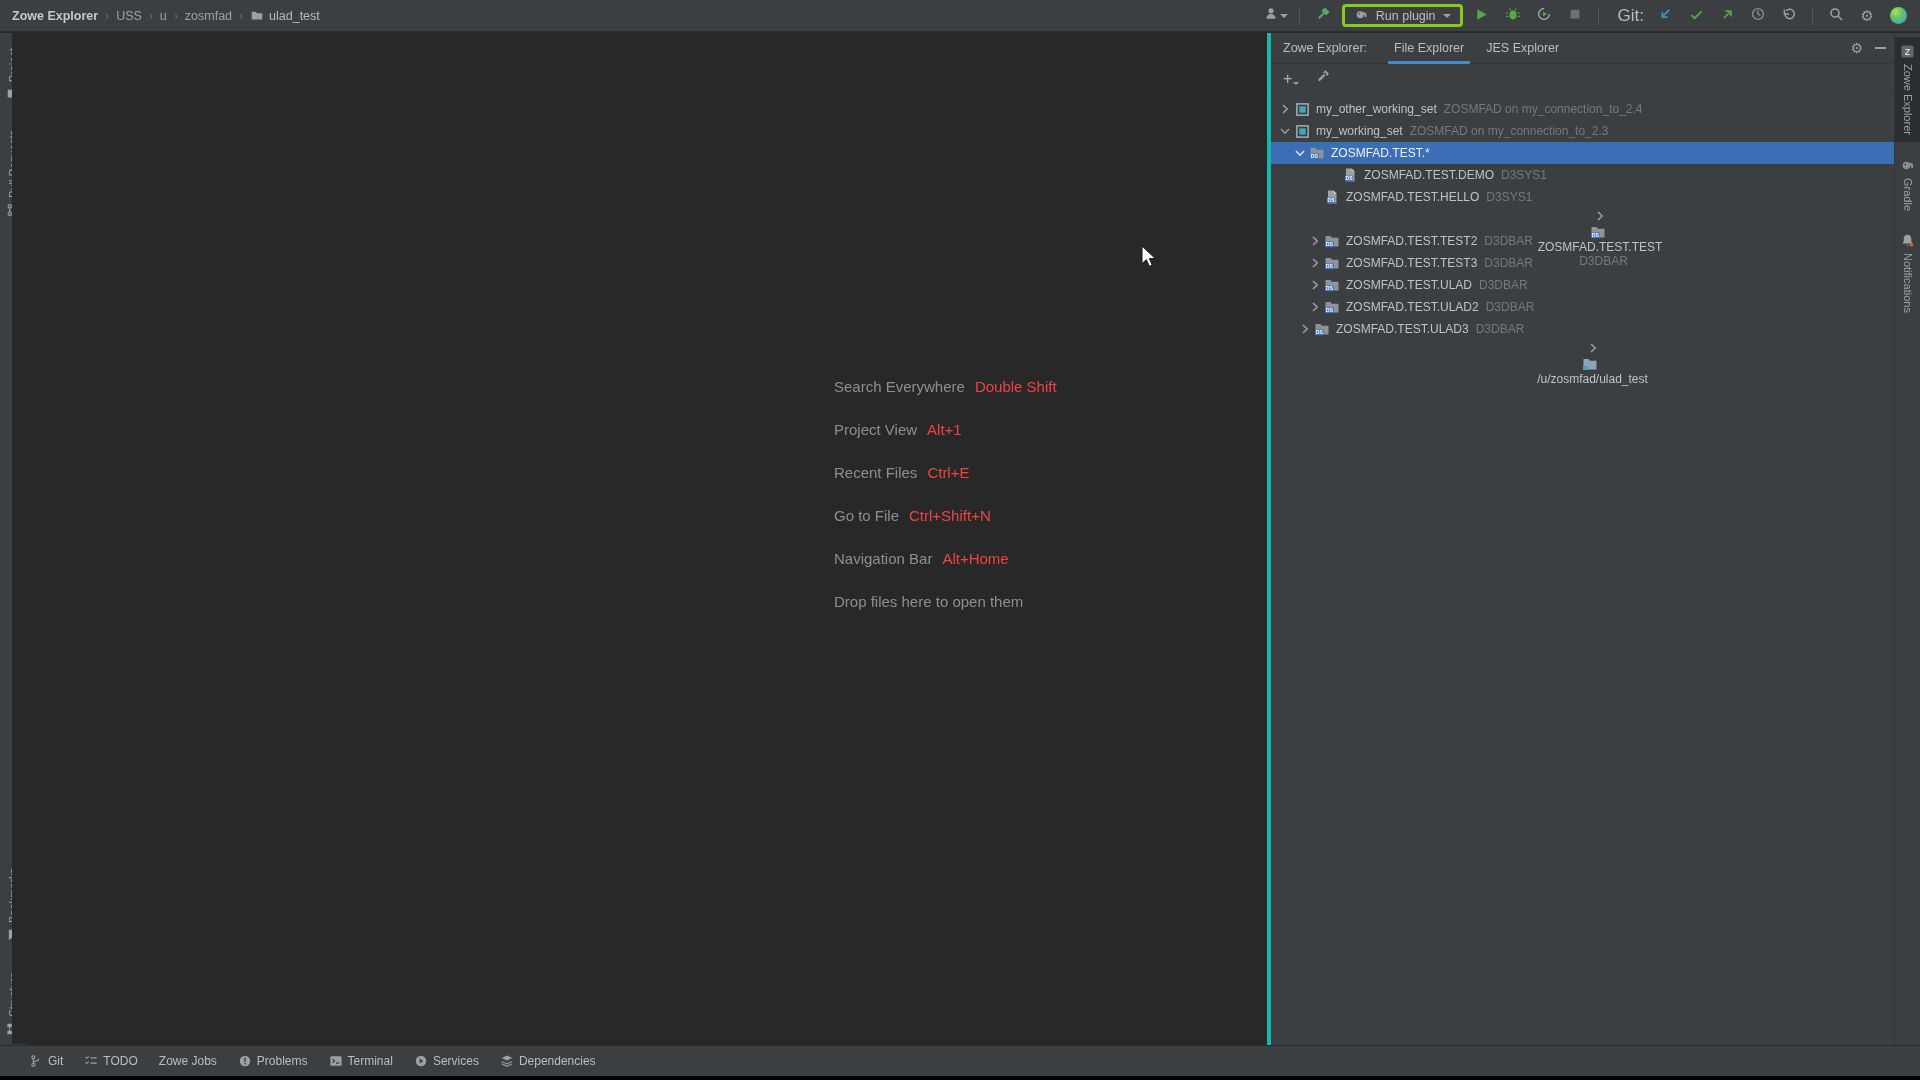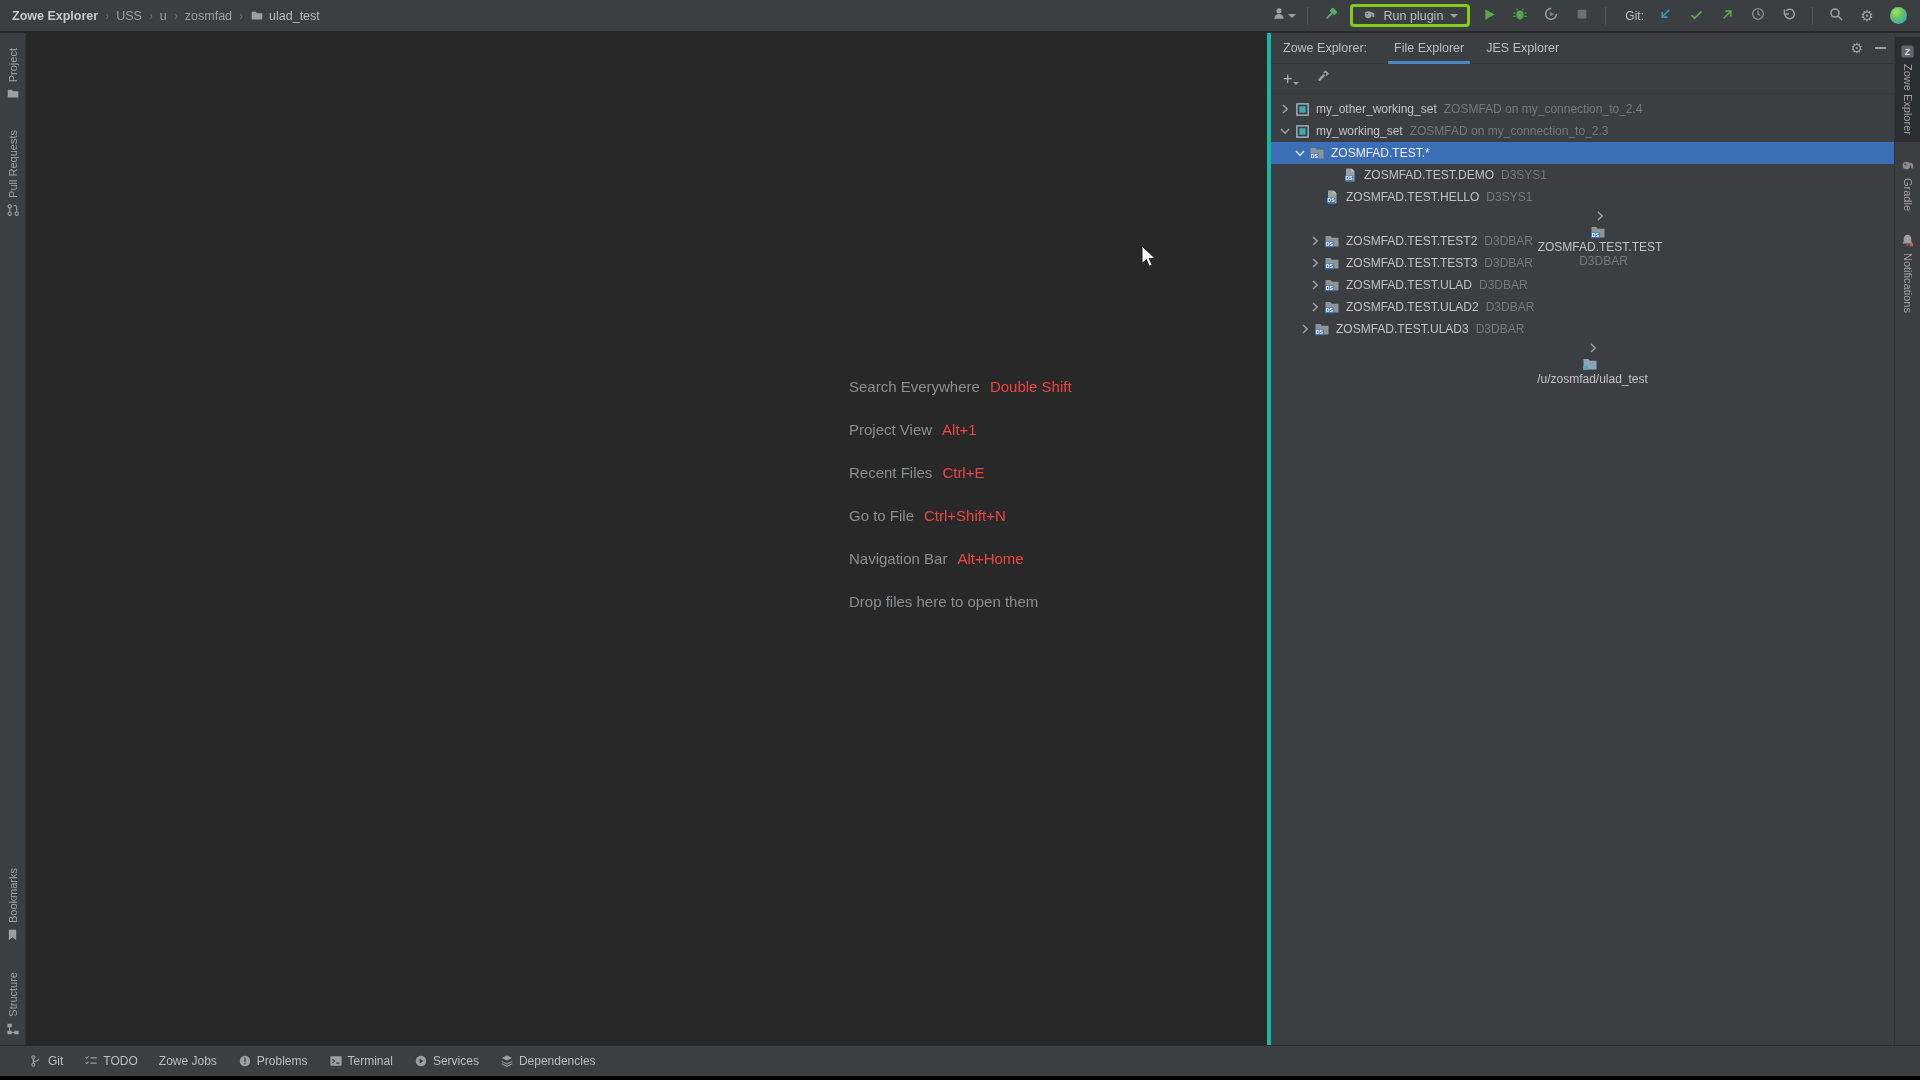--- a/index.html
+++ b/index.html
@@ -19,38 +19,38 @@
   .crumb.last { color:#b9bcbe; display:flex; gap:5px; }
   .crumb-sep { color:#6d7173; font-size:12px; transform:scaleX(.8); }
   .topbar-right { display:flex; align-items:center; gap:7px; }
   .tb-btn { width:24px; height:24px; display:flex; align-items:center; justify-content:center;
     background:transparent; border:none; padding:0; cursor:default; }
   .tb-sep { width:1px; height:18px; background:#535759; margin:0 4px; }
   .run-box { display:flex; align-items:center; gap:7px; border:3px solid #84cc16;
     border-radius:4px; height:23px; padding:0 9px; color:#bbbec0; font-size:12.5px; }
   .caret { width:0; height:0; border-left:4px solid transparent; border-right:4px solid transparent;
     border-top:4px solid #9da0a3; }
-  .git-label { color:#bbbec0; font-size:12px; margin:0 2px 0 8px; }
+  .git-label { color:#bbbec0; font-size:17px; margin:0 2px 0 8px; }
   .ball { width:17px; height:17px; border-radius:50%;
     background:radial-gradient(circle at 35% 30%, #a8e063 0%, #62c462 40%, #3f9fd8 85%); }
   .uni-icon { color:#9da0a3; font-size:15px; line-height:1; }
   
   .stripe { position:absolute; top:33px; width:26px; height:1012px; background:#3c3f41;
     display:flex; flex-direction:column; justify-content:space-between; align-items:center; }
   .stripe.left { left:0; border-right:1px solid #333638; padding:8px 0 2px; }
   .stripe.right { left:1894px; border-left:1px solid #333638; justify-content:flex-start;
     gap:8px; padding-top:4px; }
   .stripe-group { display:flex; flex-direction:column; align-items:center; gap:16px; width:100%; }
   .stripe-btn { display:flex; flex-direction:column; align-items:center; gap:5px;
     padding:7px 0; width:100%; cursor:default; }
   .stripe-btn.active { background:#2b2e30; }
   .v-label-left { writing-mode:vertical-rl; transform:rotate(180deg); font-size:11px; color:#9fa2a4; }
   .v-label-right { writing-mode:vertical-rl; font-size:11px; color:#9fa2a4; }
   
-  .editor { position:absolute; left:27px; top:33px; width:1239px; height:1011px; background:#282828; }
+  .editor { position:absolute; left:12px; top:33px; width:1239px; height:1011px; background:#282828; }
   .shortcuts { position:absolute; left:822px; top:345px; }
   .shortcut-row { height:43px; display:flex; align-items:flex-start; font-size:15px; }
   .sc-label { color:#8c8f92; }
   .sc-keys { color:#ef4444; margin-left:10px; }
   .drop-hint { color:#8c8f92; font-size:15px; }
   
   .right-panel { position:absolute; left:1267px; top:33px; width:627px; height:1076px;
     background:#3c3f41; border-left:4px solid #14b8a6; }
   .panel-header { height:31px; display:flex; align-items:center; border-bottom:1px solid #333638;
     padding:0 8px 0 12px; }

